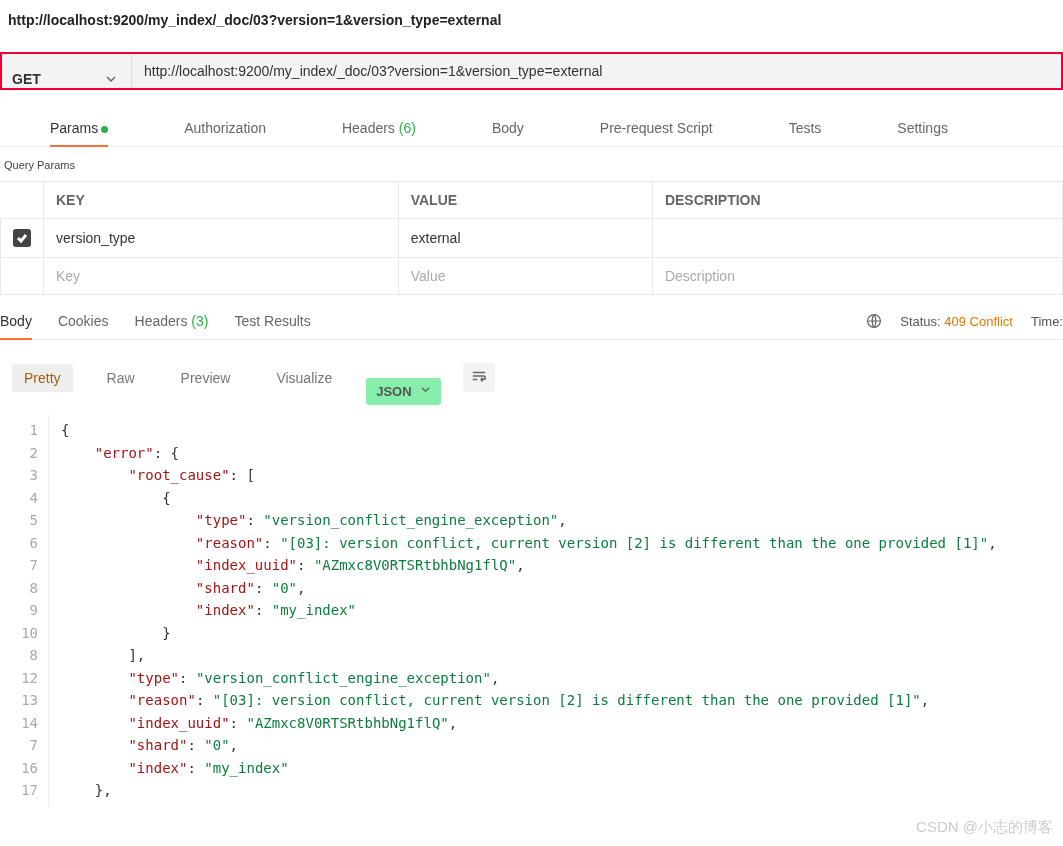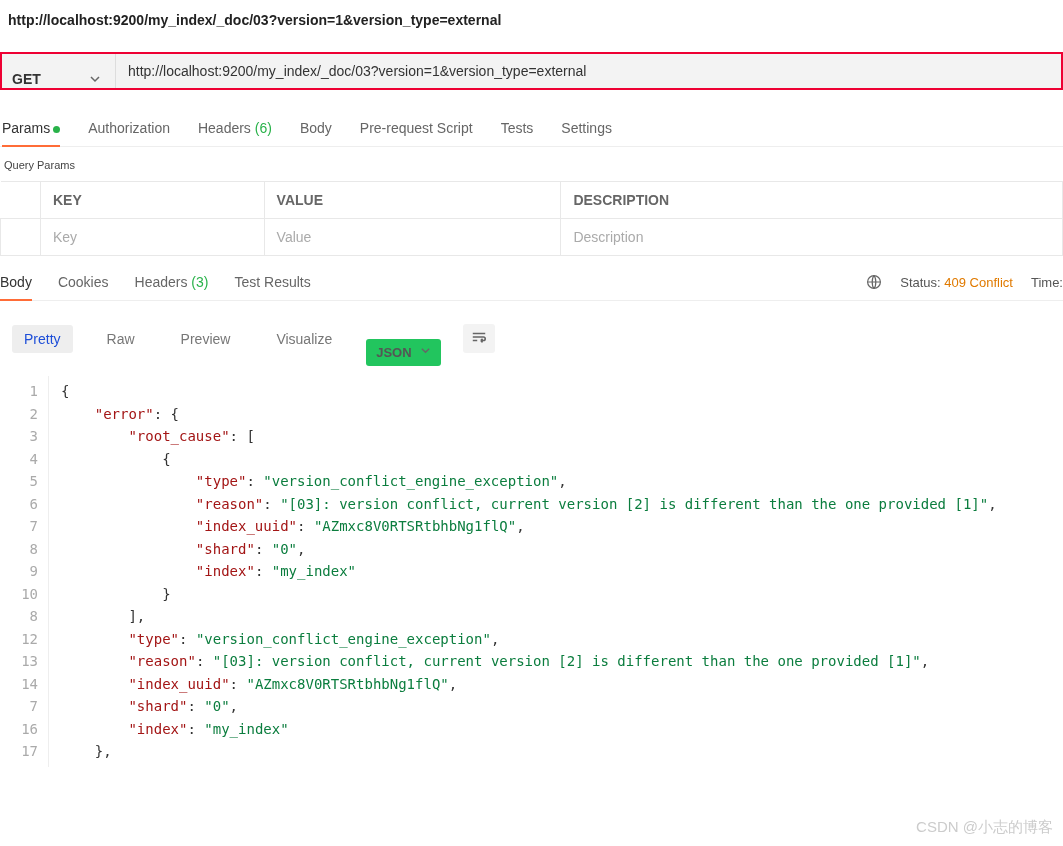--- a/index.html
+++ b/index.html
@@ -1,23 +1,23 @@
 <!DOCTYPE html>
 <html><head>
 <meta charset="utf-8">
 <style>
 * { box-sizing: border-box; margin: 0; padding: 0; }
 body { font-family: -apple-system, BlinkMacSystemFont, "Segoe UI", Arial, sans-serif; font-size: 13px; color: #333; background: #fff; width: 1063px; }
 .header-url { font-weight: 700; font-size: 14px; padding: 12px 8px; color: #222; }
 .req-bar { display: flex; height: 38px; border: 2px solid #e03; background: #f3f3f3; margin: 12px 0 20px 0; }
-.method { width: 114px; display: flex; align-items: center; justify-content: space-between; padding: 16px 14px 0 10px; border-right: 1px solid #ddd; font-weight: 600; font-size: 14px; color: #333; }
+.method { width: 130px; display: flex; align-items: center; justify-content: space-between; padding: 16px 14px 0 10px; border-right: 1px solid #ddd; font-weight: 600; font-size: 14px; color: #333; }
 .method svg { width: 12px; height: 12px; }
 .url-input { flex: 1; display: flex; align-items: center; padding: 0 12px; font-size: 14px; color: #333; }
 .tabs { display: flex; gap: 28px; padding: 0 0 0 2px; border-bottom: 1px solid #eee; }
-.tab { padding: 10px 0; font-size: 14px; color: #666; cursor: pointer; position: relative; }
+.tab { padding: 10px 0; font-size: 14px; color: #666; cursor: pointer; position: relative; margin-left: 48px; }
 .tab.active { color: #333; }
 .tab.active::after { content: ""; position: absolute; left: 0; right: 0; bottom: -1px; height: 2px; background: #ff6c37; }
 .dot { display: inline-block; width: 7px; height: 7px; border-radius: 50%; background: #29b24a; margin-left: 3px; vertical-align: middle; }
 .count { color: #29b24a; }
 .section-label { font-size: 11px; color: #444; padding: 12px 4px 10px; }
 table.params { width: 100%; border-collapse: collapse; }
 table.params th, table.params td { border: 1px solid #e8e8e8; padding: 10px 12px; text-align: left; font-weight: 400; font-size: 14px; }
 table.params th { color: #666; font-weight: 600; }
 td.chk { width: 40px; text-align: center; border-left: none; }
 .chkbox { width: 18px; height: 18px; background: #444; border-radius: 3px; display: inline-flex; align-items: center; justify-content: center; }
@@ -26,22 +26,22 @@
 .resp-tabs { display: flex; justify-content: space-between; align-items: center; border-bottom: 1px solid #eee; margin-top: 8px; }
 .resp-tabs-left { display: flex; gap: 26px; }
 .resp-tab { padding: 10px 0; font-size: 14px; color: #666; cursor: pointer; position: relative; }
 .resp-tab.active { color: #333; }
 .resp-tab.active::after { content: ""; position: absolute; left: 0; right: 0; bottom: -1px; height: 2px; background: #ff6c37; }
 .resp-right { display: flex; align-items: flex-end; gap: 18px; font-size: 13px; color: #555; }
 .status-val { color: #e07a00; }
 .resp-right svg { width: 16px; height: 16px; stroke: #666; fill: none; stroke-width: 1.5; }
 .view-bar { display: flex; align-items: center; gap: 22px; padding: 10px 0 10px 12px; background: #fff; }
 .view-opt { font-size: 14px; color: #777; padding: 6px 12px; cursor: pointer; }
-.view-opt.active { background: #eee; color: #1d4ed8; border-radius: 3px; }
-.fmt-sel { display: flex; align-items: flex-start; gap: 8px; padding: 6px 10px; background: #22c55e; border-radius: 3px; font-size: 13px; color: #555; font-weight: 600; margin-top: 28px; }
+.view-opt.active { background: #eee; color: #a16207; border-radius: 3px; }
+.fmt-sel { display: flex; align-items: flex-start; gap: 8px; padding: 6px 10px; background: #86efac; border-radius: 3px; font-size: 13px; color: #555; font-weight: 600; margin-top: 28px; }
 .fmt-sel svg { width: 11px; height: 11px; }
 .wrap-btn { padding: 6px 8px; background: #f3f3f3; border-radius: 3px; }
 .wrap-btn svg { width: 16px; height: 14px; stroke: #666; fill: none; stroke-width: 1.8; }
 .code-area { display: flex; font-family: Consolas, Monaco, monospace; font-size: 14px; line-height: 22.5px; }
 .gutter { width: 48px; text-align: right; color: #aaa; padding: 4px 10px 4px 0; user-select: none; }
 .gutter div { height: 22.5px; }
 .code { flex: 1; padding: 4px 0; white-space: pre; color: #333; border-left: 1px solid #eee; padding-left: 12px; overflow-x: hidden; }
 .code .key { color: #a31515; }
 .code .str { color: #0b7d3e; }
 .code .punc { color: #333; }
@@ -74,20 +74,30 @@
 
 <div class="section-label">Query Params</div>
 
 <table class="params">
   <tbody>
       <tr>
     <th class="chk" style="border-left:none"></th>
     <th>KEY</th>
     <th>VALUE</th>
     <th>DESCRIPTION</th>
+  </tr>
+  <tr>
+    <td class="chk"><span class="chkbox">
+            <svg viewBox="0 0 12 12">
+              <path d="M2 6l3 3 5-6"></path>
+            </svg>
+          </span></td>
+    <td>version_type</td>
+    <td>external</td>
+    <td></td>
   </tr>
   <tr>
     <td class="chk"></td>
     <td class="placeholder">Key</td>
     <td class="placeholder">Value</td>
     <td class="placeholder">Description</td>
   </tr>
 </tbody>
   </table>
 

